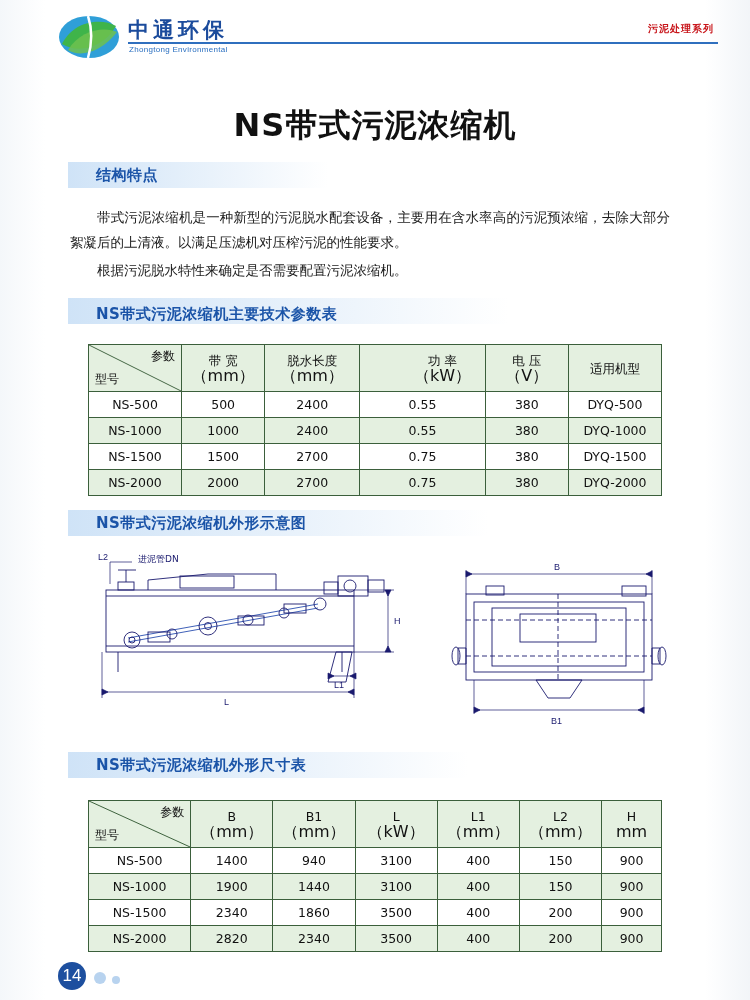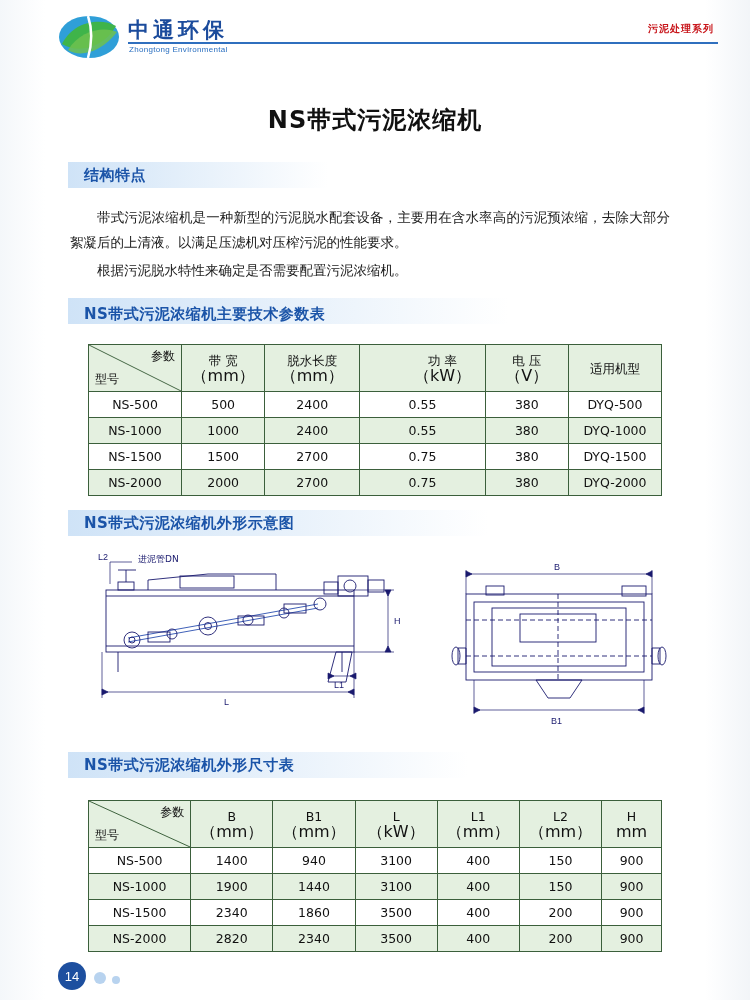--- a/index.html
+++ b/index.html
@@ -63,34 +63,34 @@
     color: #c8151a;
     letter-spacing: 1px;
     font-family: "DejaVu Sans", sans-serif;
   }
   
   .main-title {
     position: absolute;
     left: 0; top: 104px;
     width: 750px;
     text-align: center;
-    font-size: 24px;
+    font-size: 32px;
     font-weight: bold;
     color: #111111;
     letter-spacing: 1px;
     font-family: "DejaVu Sans", sans-serif;
   }
   
   .banner {
     position: absolute;
     height: 26px;
     background: linear-gradient(to right, #cfe3f7 0%, #e9f2fb 55%, #ffffff 100%);
     display: flex;
     align-items: center;
-    padding-left: 16px;
+    padding-left: 28px;
     box-sizing: border-box;
   }
   .banner span {
     font-size: 15px;
     font-weight: bold;
     color: #1b54a8;
     letter-spacing: 0.5px;
     font-family: "DejaVu Sans", sans-serif;
   }
   
@@ -154,21 +154,21 @@
     width: 580px; height: 178px;
   }
   
   .page-num {
     position: absolute;
     left: 58px; top: 962px;
     width: 28px; height: 28px;
     border-radius: 50%;
     background: #1d4f9f;
     color: #ffffff;
-    font-size: 13px;
+    font-size: 17px;
     display: flex;
     align-items: center;
     justify-content: center;
     font-family: "Liberation Sans", sans-serif;
   }
   .dot {
     position: absolute;
     border-radius: 50%;
     background: #b8d3ef;
   }

